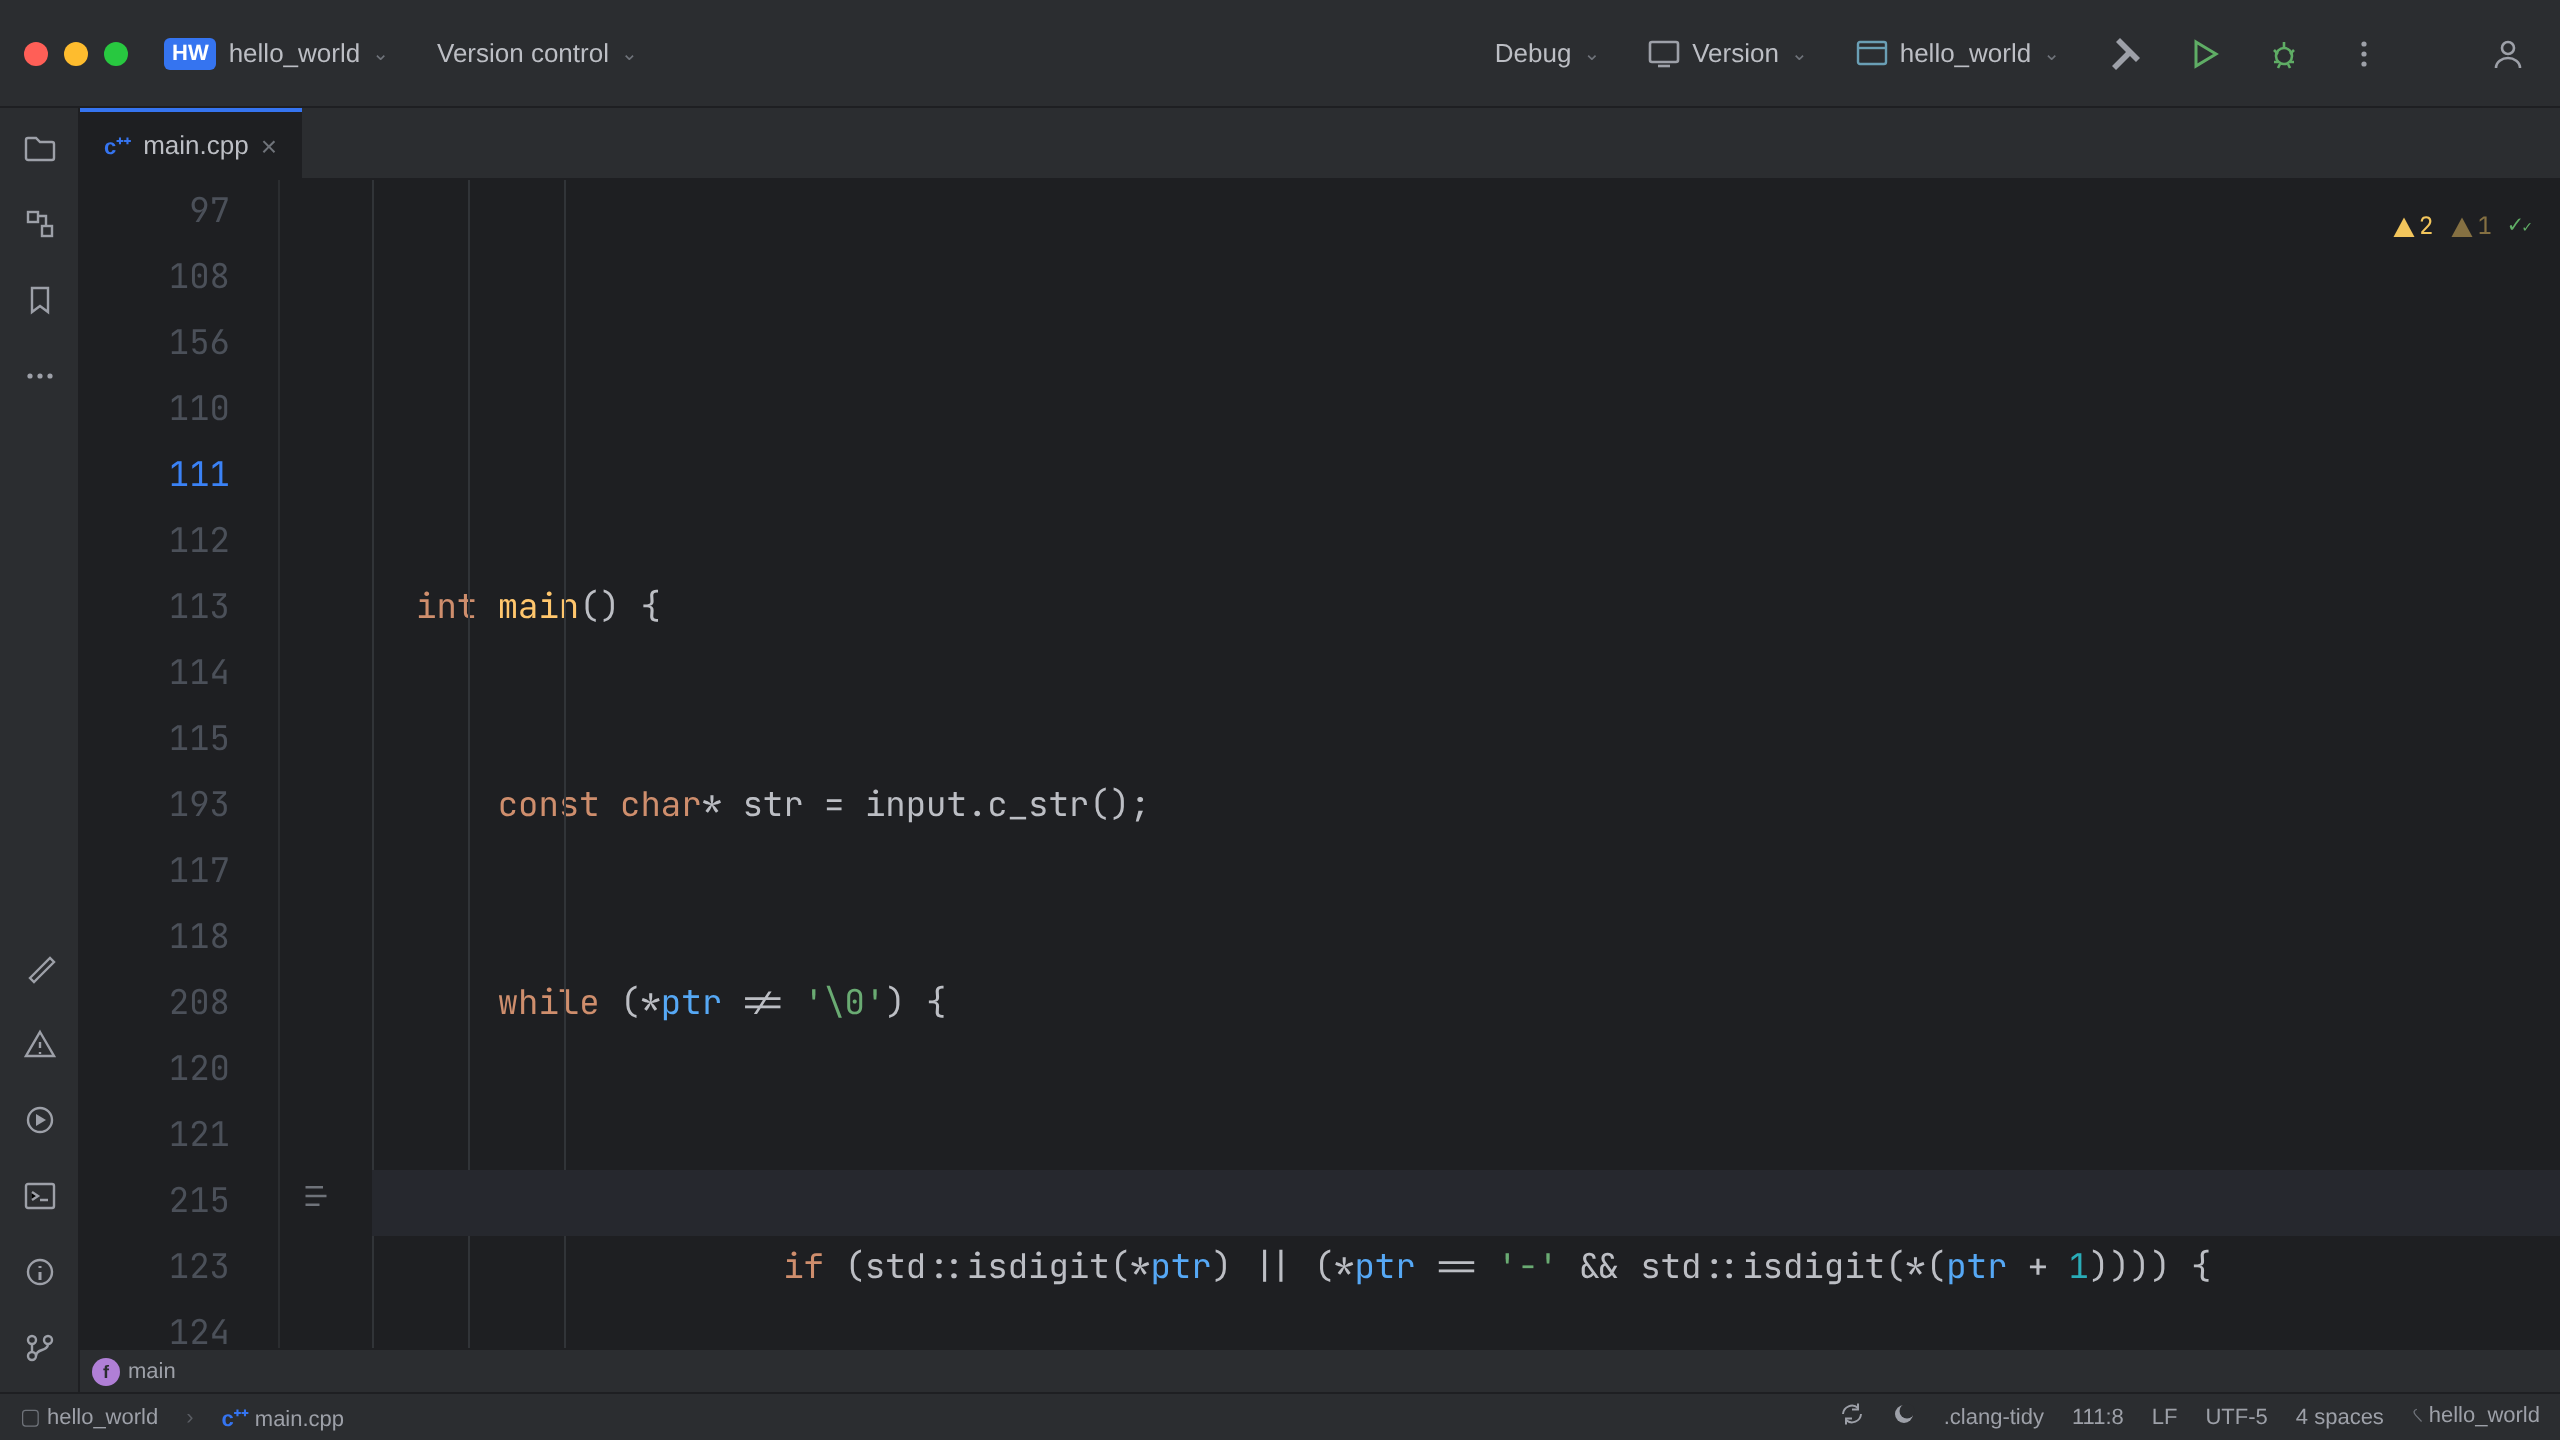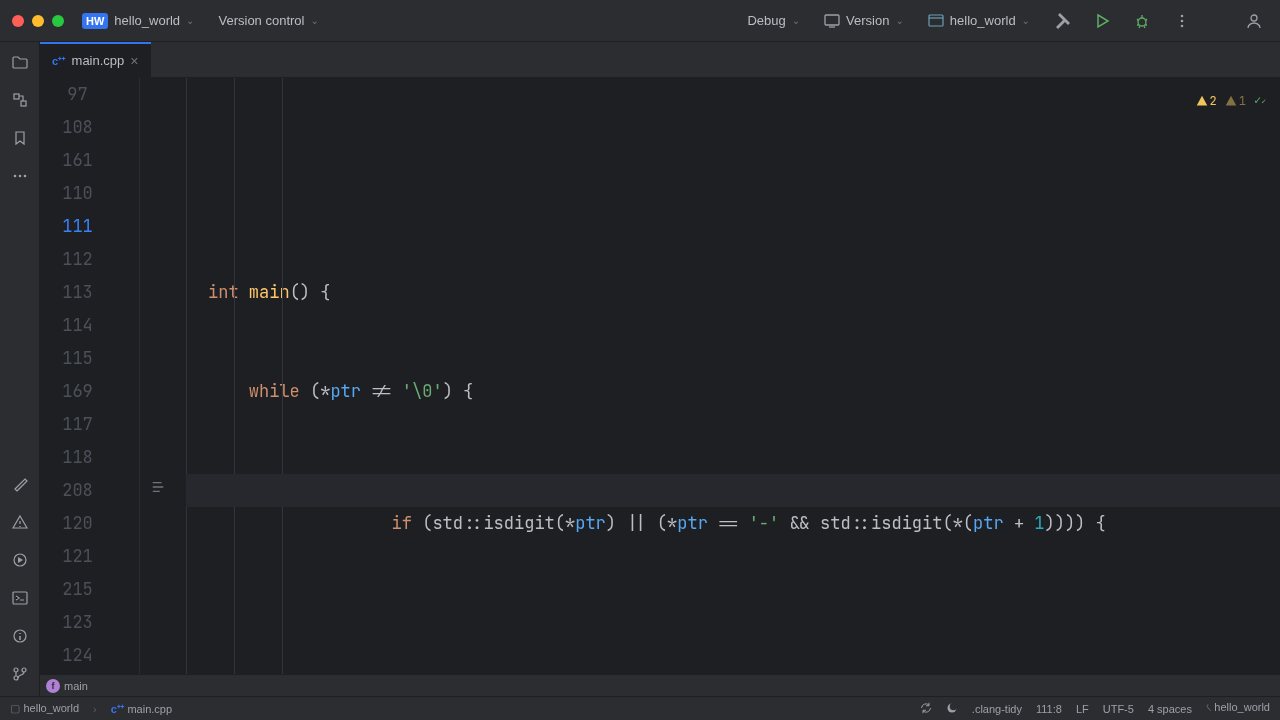--- a/index.html
+++ b/index.html
@@ -8,21 +8,21 @@
   background: #1e1f22;
   color: #bcbec4;
   width: 1280px;
   height: 720px;
   overflow: hidden;
   display: flex;
   flex-direction: column;
   font-size: 13px;
 }
 .titlebar {
-  height: 42px;
+  height: 54px;
   background: #2b2d30;
   display: flex;
   align-items: center;
   padding: 0 12px;
   border-bottom: 1px solid #1e1f22;
   gap: 12px;
 }
 .traffic-lights { display: flex; gap: 8px; }
 .tl { width: 12px; height: 12px; border-radius: 50%; }
 .tl-red { background: #ff5f57; }
@@ -103,21 +103,21 @@
   position: relative;
   min-height: 0;
   font-family: "JetBrains Mono", Menlo, Consolas, monospace;
   font-size: 17px;
   line-height: 33px;
 }
 .gutter {
   width: 100px;
   background: #1e1f22;
   color: #4b5059;
-  text-align: center;
+  text-align: right;
   padding-right: 24px;
   padding-top: 0;
   user-select: none;
   border-right: 1px solid #2b2d30;
 }
 .gutter div { height: 33px; }
 .code {
   flex: 1;
   padding-left: 46px;
   white-space: pre;
@@ -330,43 +330,44 @@
         <span class="cpp-icon">c⁺⁺</span>
         <span>main.cpp</span>
         <span class="tab-close">×</span>
       </div>
     </div>
 
     <div class="editor">
       <div class="gutter">
         <div>97</div>
           <div>108</div>
-          <div>161</div>
+          <div>156</div>
         <div>110</div>
           <div style="color:#3b82f6">111</div>
           <div>112</div>
         <div>113</div>
           <div>114</div>
           <div>115</div>
-        <div>169</div>
+        <div>193</div>
           <div>117</div>
           <div>118</div>
         <div>208</div>
           <div>120</div>
           <div>121</div>
         <div>215</div>
           <div>123</div>
           <div>124</div>
       </div>
       <div class="code">
         <div class="indent-guide" style="left:46px"></div>
         <div class="indent-guide" style="left:94px"></div>
         <div class="indent-guide" style="left:142px"></div>
 
         <div class="code-line"><span class="kw">int</span> <span class="fn">main</span><span>() {</span></div>
+        <div class="code-line">    <span class="kw">const char</span><span>* </span><span class="id">str</span><span> = </span><span class="id">input</span><span>.c_str();</span></div>
         <div class="code-line">    <span class="kw">while</span><span> (*</span><span class="param">ptr</span><span> != </span><span class="str">'\0'</span><span>) {</span></div>
         <div class="code-line highlight-line" style="position:relative">
           <span class="line-marker"><svg width="14" height="14" viewBox="0 0 16 16">
                 <path d="M2 3h10M2 8h12M2 13h8" stroke="#6f737a" stroke-width="1.5"></path>
               </svg></span>        <span class="kw">if</span><span> (std::isdigit(*</span><span class="param">ptr</span><span>) || (*</span><span class="param">ptr</span><span> == </span><span class="str">'-'</span><span> &amp;&amp; std::isdigit(*(</span><span class="param">ptr</span><span> + </span><span class="num">1</span><span>)))) {</span></div>
         
         
         
         
         

